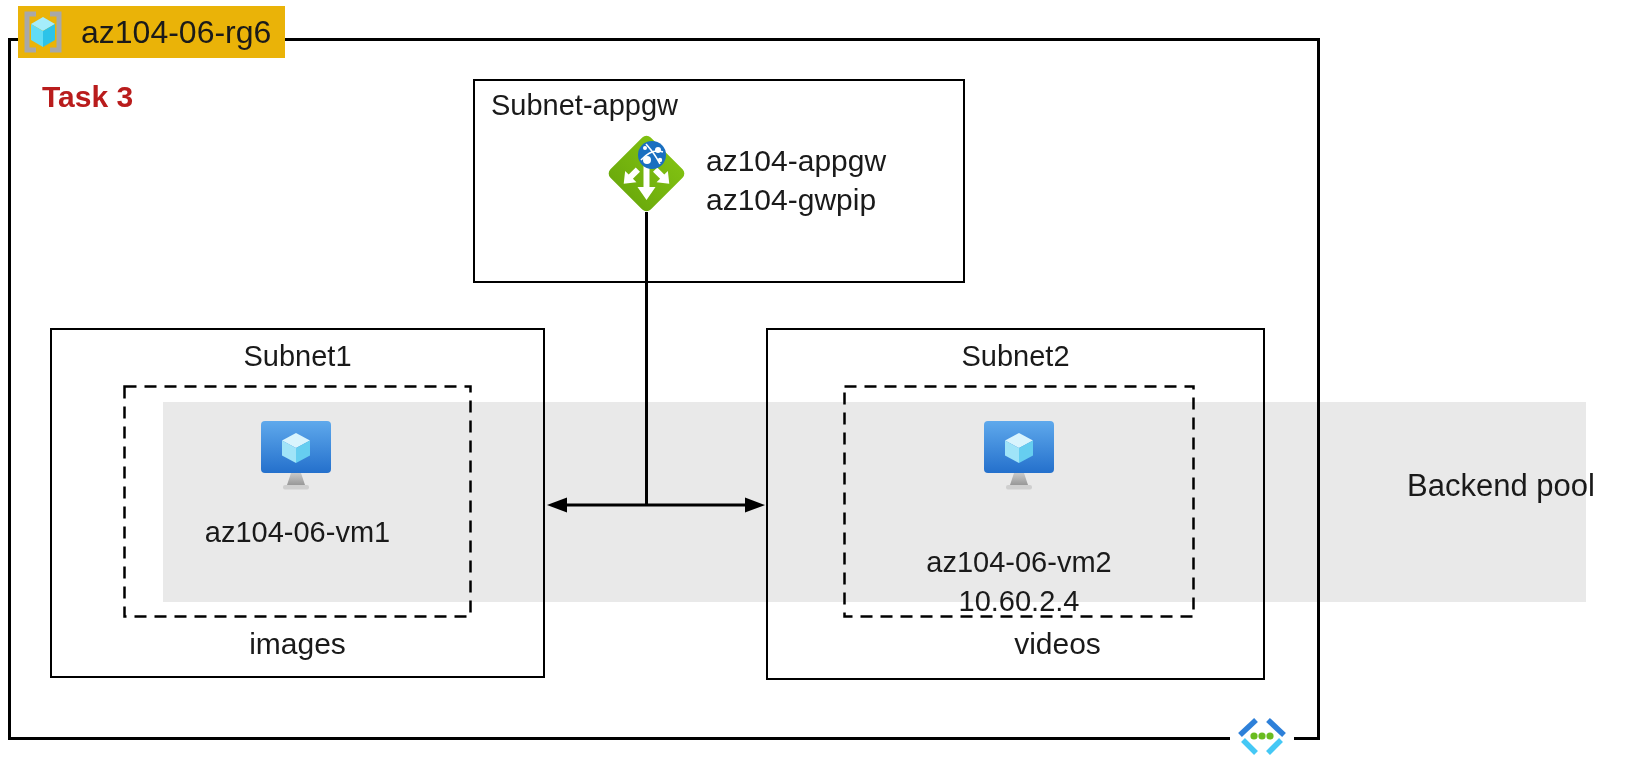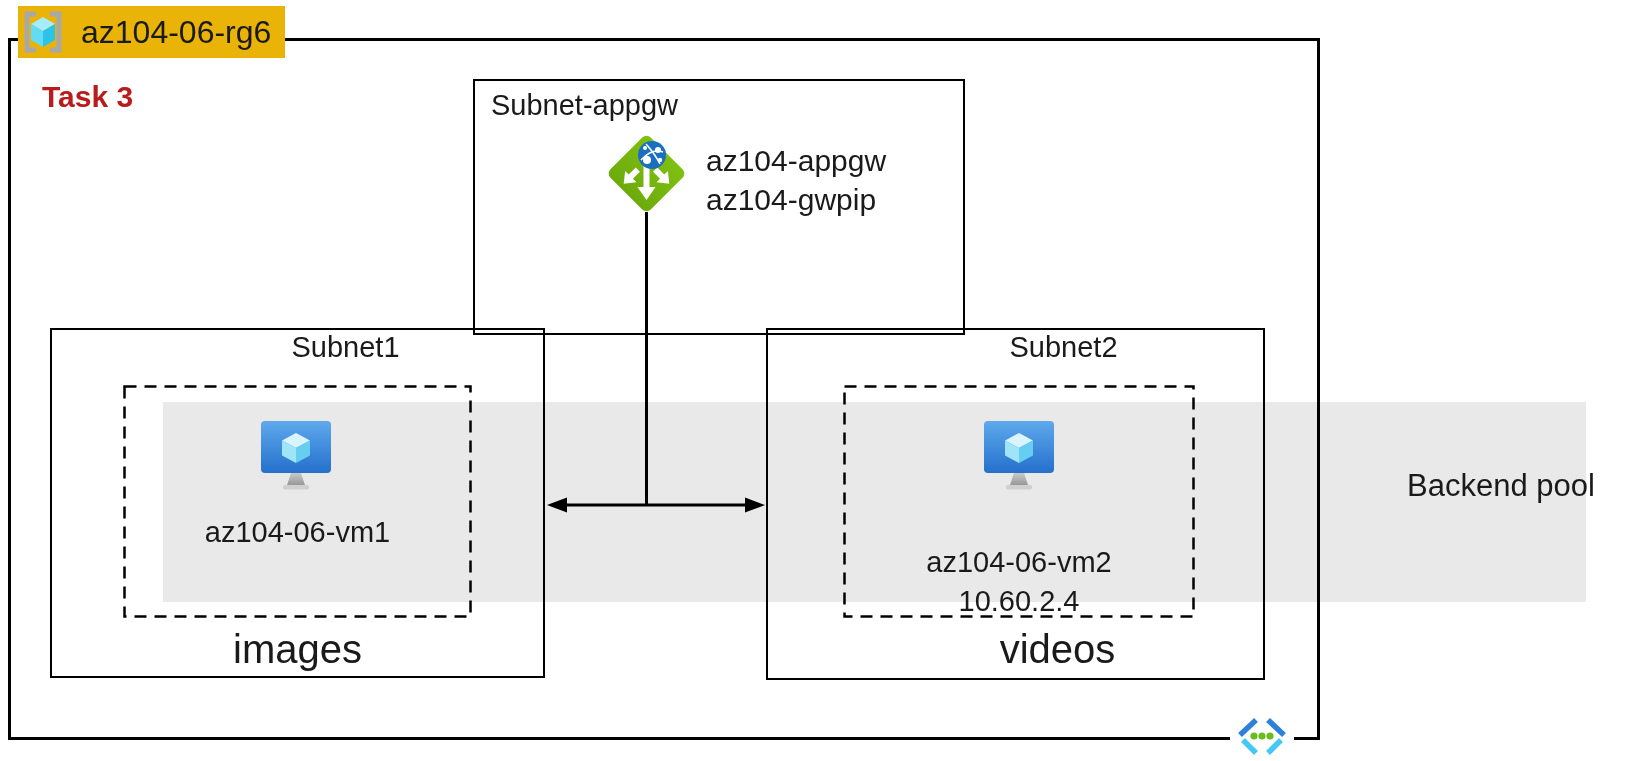--- a/index.html
+++ b/index.html
@@ -10,34 +10,34 @@
   .abs{position:absolute;}
   
   .band{left:163px;top:402px;width:1423px;height:200px;background:#e9e9e9;z-index:1;}
   .backend-label{left:1376px;top:468px;width:250px;text-align:center;font-size:31px;z-index:3;}
   
   .rg-box{left:8px;top:38px;width:1312px;height:702px;border:3px solid #000;box-sizing:border-box;z-index:2;background:transparent;}
   .rg-header{left:18px;top:6px;height:52px;display:flex;align-items:center;gap:15px;background:#eab308;padding:0 14px 0 2px;z-index:4;}
   .rg-title{font-size:32px;white-space:nowrap;}
   .task-label{left:42px;top:80px;font-size:30px;font-weight:bold;color:#b91c1c;z-index:3;}
   
-  .appgw-box{left:473px;top:79px;width:492px;height:256px;border:2.5px solid #000;box-sizing:border-box;z-index:2;}
+  .appgw-box{left:473px;top:79px;width:492px;height:204px;border:2.5px solid #000;box-sizing:border-box;z-index:2;}
   .appgw-label{left:16px;top:8px;font-size:29px;position:absolute;}
   .appgw-icon{left:603px;top:130px;z-index:3;}
   .appgw-text{left:706px;top:141px;font-size:30px;line-height:39px;z-index:3;}
   .appgw-text div{white-space:nowrap;}
   
   .vline{left:645px;top:212px;width:3px;height:294px;background:#000;z-index:2;}
   .harrow{left:545px;top:493px;z-index:3;}
   
   .subnet{border:2.5px solid #000;box-sizing:border-box;z-index:2;background:transparent;}
   .subnet1{left:50px;top:328px;width:495px;height:350px;}
   .subnet2{left:766px;top:328px;width:499px;height:352px;}
-  .subnet-title{position:absolute;left:0;top:1px;width:100%;text-align:center;font-size:29px;padding-left:48px;}
-  .container-label{font-size:40px;text-align:center;z-index:3;}
+  .subnet-title{position:absolute;left:0;top:10px;width:100%;text-align:center;font-size:29px;}
+  .container-label{font-size:30px;text-align:center;z-index:3;}
   .lbl-images{left:50px;top:627px;width:495px;}
   .lbl-videos{left:766px;top:627px;width:583px;}
   .dashed-zone{z-index:2;}
   .dash1{left:123px;top:385px;width:349px;height:233px;}
   .dash2{left:843px;top:385px;width:352px;height:233px;}
   .dashed-zone svg{position:absolute;left:0;top:0;}
   .vm-icon{z-index:3;}
   .vm1-icon{left:258px;top:419px;}
   .vm2-icon{left:981px;top:419px;}
   .vm-text{text-align:center;font-size:29px;line-height:39px;z-index:3;}

